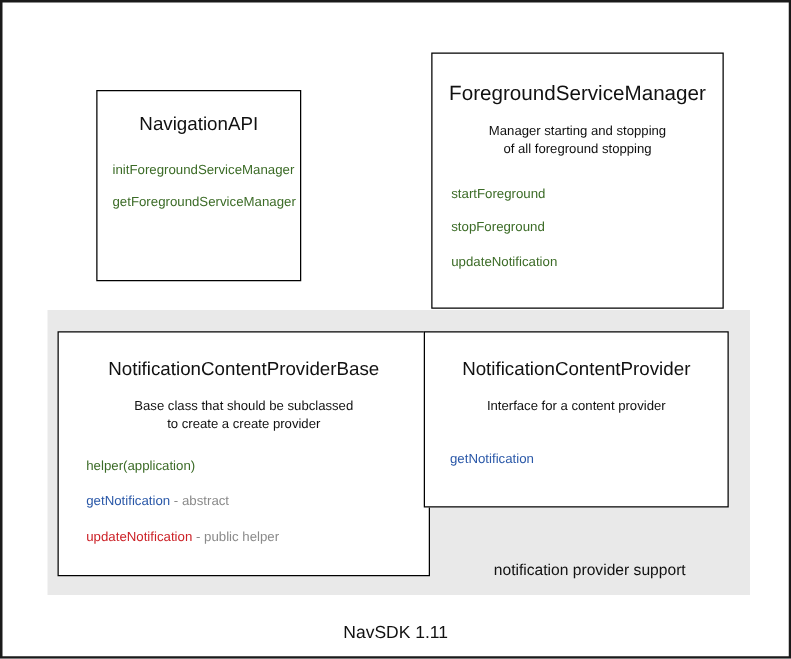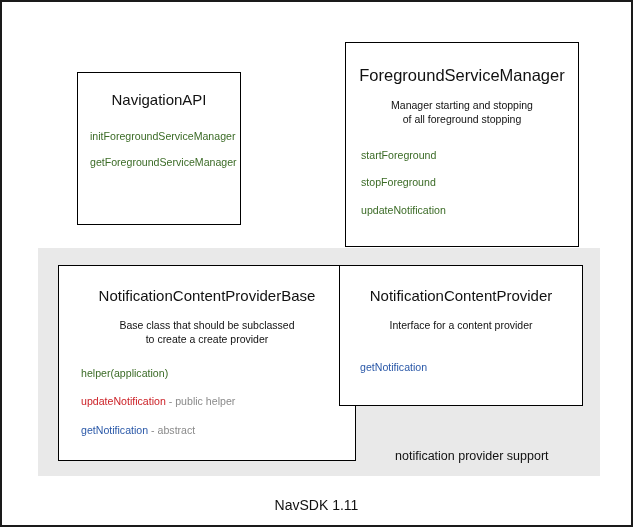--- a/index.html
+++ b/index.html
@@ -84,21 +84,21 @@
 
   #box-foreground-service-manager { left: 343px; top: 40px; width: 234px; height: 205px; }
   #box-foreground-service-manager .class-title { font-size: 16.5px; margin-top: 23px; }
   #box-foreground-service-manager .class-desc  { margin-top: 14px; }
   #box-foreground-service-manager .member-list { margin-top: 22px; padding-left: 15px; }
   #box-foreground-service-manager .member      { margin-bottom: 15px; }
 
   #panel-notification-support { left: 36px; top: 246px; width: 562px; height: 228px; }
   #label-notification-support { left: 393px; top: 447px; }
 
-  #box-notification-content-provider-base { left: 56px; top: 263px; width: 298px; height: 196px; }
+  #box-notification-content-provider-base { left: 44px; top: 263px; width: 298px; height: 196px; }
   #box-notification-content-provider-base .class-title { font-size: 15px; margin-top: 21px; }
   #box-notification-content-provider-base .class-desc  { margin-top: 15px; }
   #box-notification-content-provider-base .member-list { margin-top: 20px; padding-left: 22px; }
   #box-notification-content-provider-base .member      { margin-bottom: 16px; }
 
   #box-notification-content-provider { left: 337px; top: 263px; width: 244px; height: 141px; }
   #box-notification-content-provider .class-title { font-size: 15px; margin-top: 21px; }
   #box-notification-content-provider .class-desc  { margin-top: 15px; }
   #box-notification-content-provider .member-list { margin-top: 28px; padding-left: 20px; }
   #box-notification-content-provider .member      { margin-bottom: 14px; }
@@ -149,24 +149,24 @@
     <div class="class-title">NotificationContentProviderBase</div>
     <div class="class-desc">
       <div>Base class that should be subclassed</div>
       <div>to create a create provider</div>
     </div>
     <ul class="member-list">
       <li class="member">
         <span class="mname c-green">helper(application)</span><span class="mnote"></span>
       </li>
       <li class="member">
-        <span class="mname c-red">updateNotification</span><span class="mnote"> - public helper</span>
+        <span class="mname c-blue">getNotification</span><span class="mnote"> - abstract</span>
       </li>
       <li class="member">
-        <span class="mname c-blue">getNotification</span><span class="mnote"> - abstract</span>
+        <span class="mname c-red">updateNotification</span><span class="mnote"> - public helper</span>
       </li>
     </ul>
   </div>
 
   <div class="class-box" id="box-notification-content-provider">
     <div class="class-title">NotificationContentProvider</div>
     <div class="class-desc">
       <div>Interface for a content provider</div>
     </div>
     <ul class="member-list">

